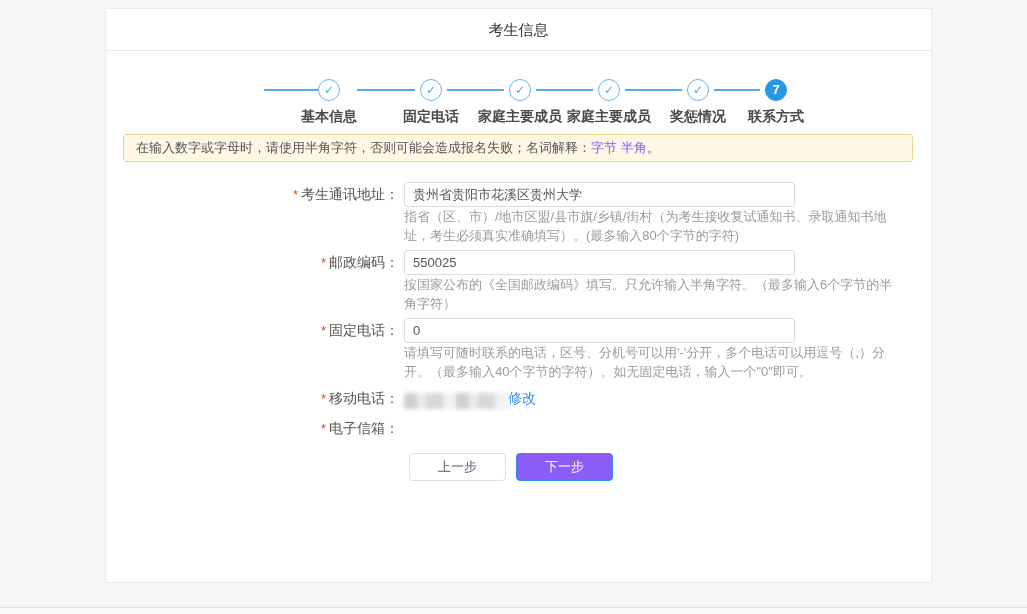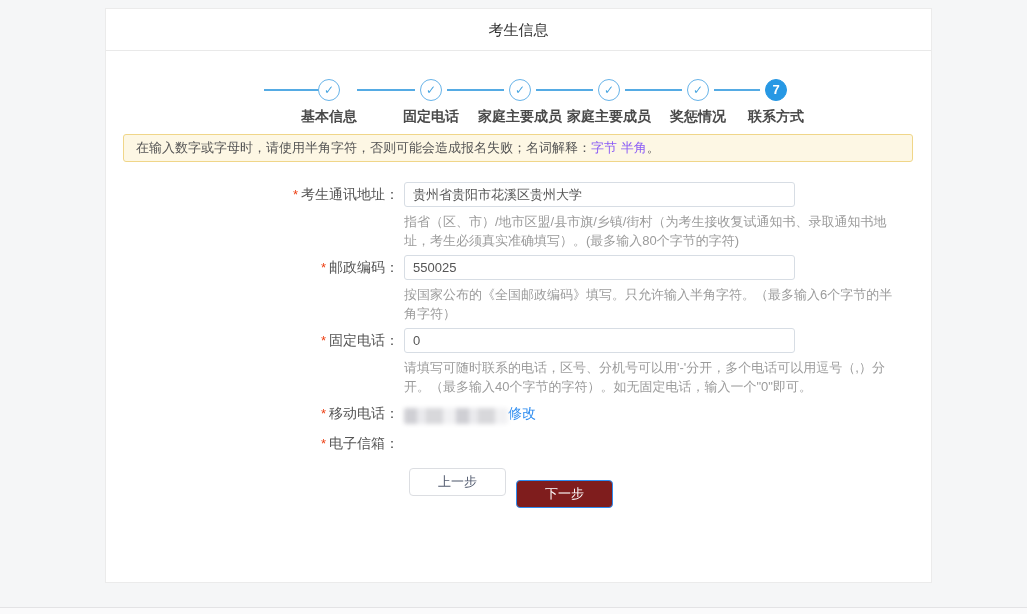--- a/index.html
+++ b/index.html
@@ -73,21 +73,21 @@
   .required-star { color: #ed4014; margin-right: 3px; font-size: 13px; }
   .control-col { flex: 1; }
   .text-input {
     width: 391px; height: 25px;
     border: 1px solid #d7dde4; border-radius: 3px;
     padding: 0 8px; font-size: 13px; color: #555;
     font-family: "Liberation Sans", "DejaVu Sans", sans-serif;
     outline: none; background: #fff;
   }
   .help-text {
-    margin-top: 5px; width: 495px;
+    width: 495px;
     font-size: 13px; line-height: 19px; color: #9b9b9b;
   }
   .redacted {
     display: inline-block; vertical-align: middle;
     height: 16px; border-radius: 2px;
     background: repeating-linear-gradient(90deg,
       #cfcfd4 0 13px, #eaeaed 13px 22px, #d8d8db 22px 39px, #f1f1f3 39px 52px);
     filter: blur(2px);
   }
   .redacted-mobile { width: 104px; margin-top: 4px; }
@@ -100,21 +100,21 @@
   .value-line { line-height: 25px; font-size: 14px; }
   
   .btn-row { margin: 12px 0 0 298px; padding-left: 5px; display: flex; gap: 10px; }
   .btn {
     height: 28px; padding: 0 28px;
     border-radius: 4px; font-size: 13px;
     cursor: pointer;
     font-family: Liberation Serif, serif;
   }
   .btn-default { background: #fff; border: 1px solid #dcdee2; color: #515a6e; }
-  .btn-primary { background: #7f1d1d; border: 1px solid #2d8cf0; color: #fff; margin-top: 12px; }
+  .btn-primary { background: #8b5cf6; border: 1px solid #2d8cf0; color: #fff; }
   
   .page-footer {
     position: absolute; left: 0; top: 607px;
     width: 100%; height: 7px;
     background: #fafafb; border-top: 1px solid #e3e3e5;
   }
 </style>
 </head>
 <body>
 

